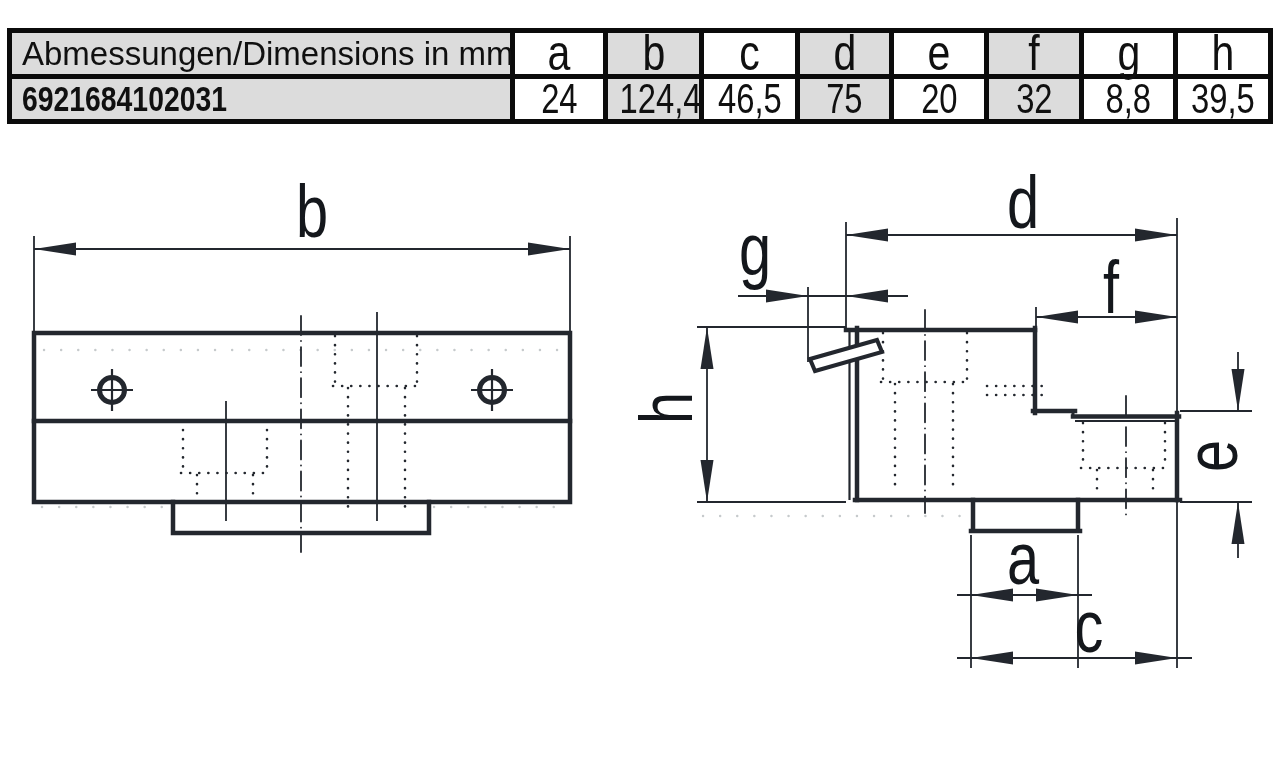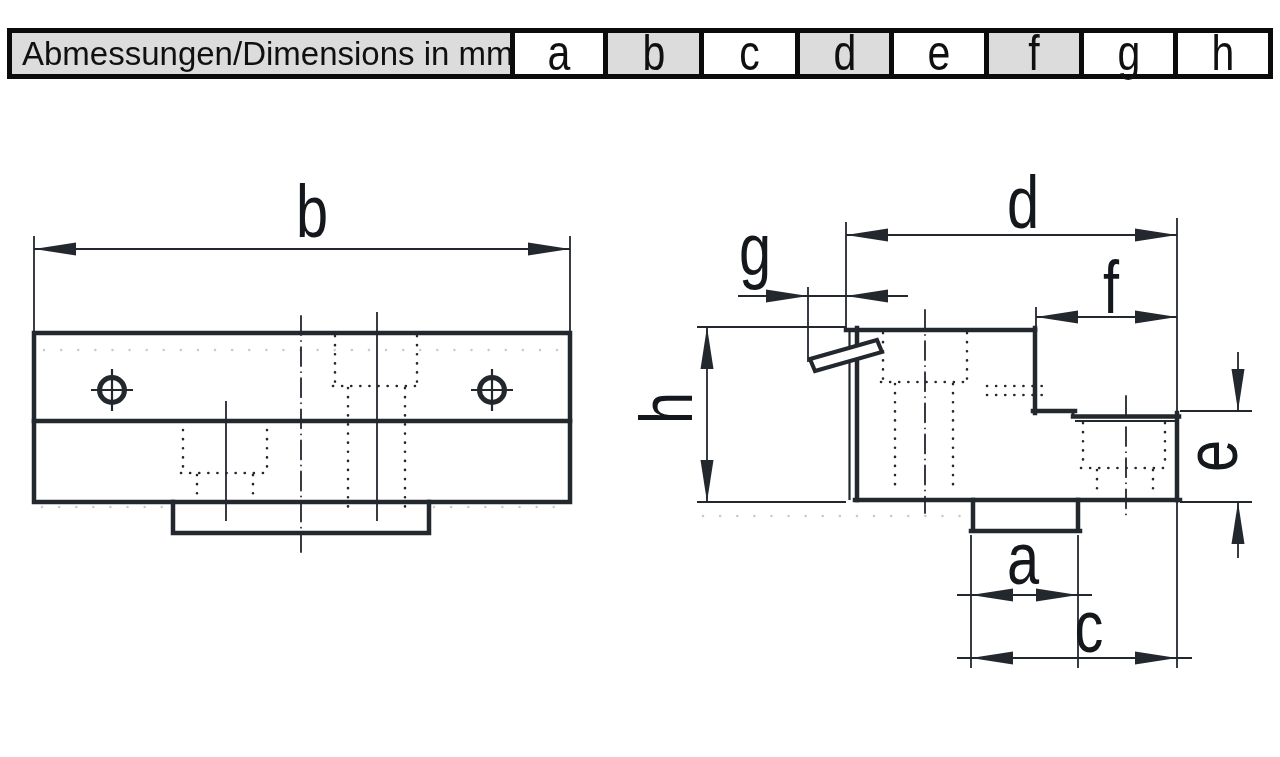--- a/index.html
+++ b/index.html
@@ -54,20 +54,31 @@
       <td class="g name"><span class="ttl">Abmessungen/Dimensions in mm</span></td>
       <td><span class="lt">a</span></td>
       <td class="g"><span class="lt">b</span></td>
       <td><span class="lt">c</span></td>
       <td class="g"><span class="lt">d</span></td>
       <td><span class="lt">e</span></td>
       <td class="g"><span class="lt">f</span></td>
       <td><span class="lt">g</span></td>
       <td><span class="lt">h</span></td>
     </tr>
+    <tr>
+      <td class="g name"><span class="art">6921684102031</span></td>
+      <td><span class="num">24</span></td>
+      <td class="g"><span class="num">124,4</span></td>
+      <td><span class="num">46,5</span></td>
+      <td class="g"><span class="num">75</span></td>
+      <td><span class="num">20</span></td>
+      <td class="g"><span class="num">32</span></td>
+      <td><span class="num">8,8</span></td>
+      <td><span class="num">39,5</span></td>
+    </tr>
   </tbody>
     </table>
 
   <svg class="drawing" width="1280" height="757" viewBox="0 0 1280 757">
 
     <g>
 
       <g>
         <line class="thin" x1="34" y1="236" x2="34" y2="331"></line>
         <line class="thin" x1="570" y1="236" x2="570" y2="331"></line>

